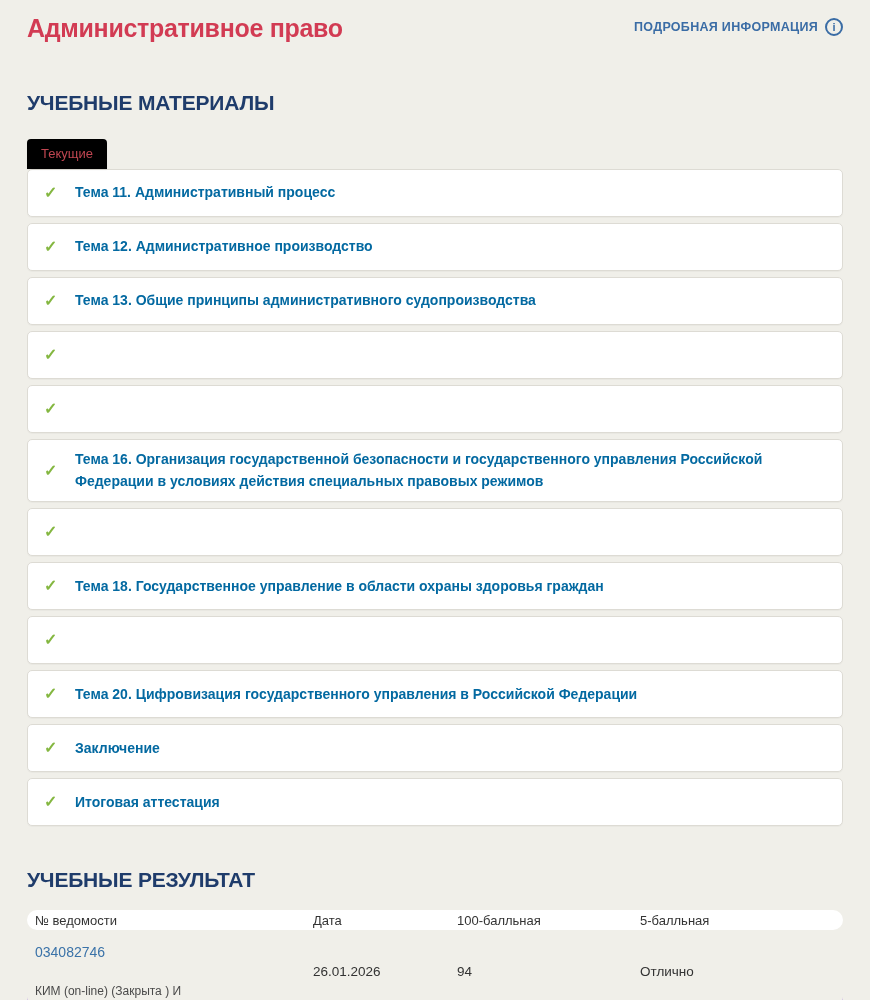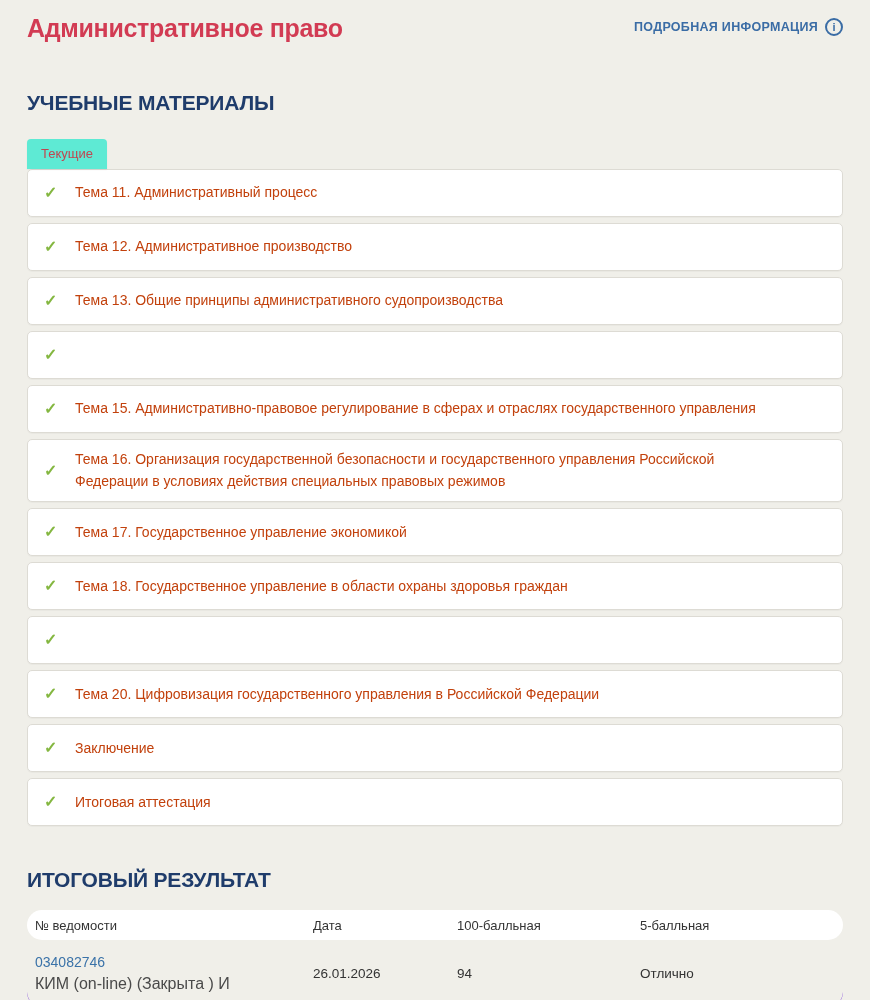--- a/index.html
+++ b/index.html
@@ -55,21 +55,21 @@
     font-size: 21px;
     font-weight: 700;
     color: #1f3c6b;
     letter-spacing: -0.2px;
   }
   .materials-heading { margin-bottom: 24px; margin-top: 48px; }
 
   
   .tab {
     display: inline-block;
-    background: #5eead4;
+    background: #000000;
     border-radius: 4px 4px 0 0;
     padding: 7px 14px 8px 14px;
     font-size: 13px;
     color: #c04651;
     cursor: pointer;
     box-shadow: 0 1px 2px rgba(0,0,0,0.05);
     position: relative;
     z-index: 2;
   }
 
@@ -90,35 +90,35 @@
     color: #84b741;
     font-size: 16px;
     font-weight: 700;
     width: 18px;
     flex: 0 0 18px;
     margin-right: 13px;
     line-height: 1;
   }
   .topic-label {
     font-size: 14px;
-    font-weight: 400;
-    color: #c2410c;
+    font-weight: 700;
+    color: #0369a1;
     line-height: 1.55;
     padding-right: 60px;
   }
 
   
   .results-heading { margin-top: 42px; margin-bottom: 18px; }
   .results-table { width: 816px; }
   .results-head {
     display: grid;
     grid-template-columns: 278px 144px 183px 1fr;
     background: #ffffff;
     padding: 0 0 0 8px;
-    height: 30px;
+    height: 20px;
     align-items: center;
   }
   .results-head .col {
     font-size: 13px;
     font-weight: 400;
     color: #333;
   }
   .results-row {
     display: grid;
     grid-template-columns: 278px 144px 183px 1fr;
@@ -129,23 +129,23 @@
   }
   .cell { font-size: 13.5px; color: #333; }
   .sheet-link {
     font-size: 14px;
     color: #3a72a8;
     text-decoration: none;
     cursor: pointer;
     display: inline-block;
   }
   .sheet-subtitle {
-    font-size: 16px;
+    font-size: 12px;
     color: #4a4a4a;
-    margin-top: 5px;
+    margin-top: 24px;
   }
 </style>
 </head>
 <body>
 
 <div class="container">
 
   <div class="page-header">
     <h1 class="course-title">Административное право</h1>
     <a class="info-link">
@@ -169,29 +169,27 @@
       </div>
       <div class="topic-card">
         <span class="check">✓</span>
         <span class="topic-label">Тема 13. Общие принципы административного судопроизводства</span>
       </div>
       <div class="topic-card">
         <span class="check">✓</span>
       </div>
       <div class="topic-card">
         <span class="check">✓</span>
-        <span class="topic-label">Тема 15. Административно-правовое регулирование в сферах и отраслях государственного управления</span>
       </div>
       <div class="topic-card">
         <span class="check">✓</span>
         <span class="topic-label">Тема 16. Организация государственной безопасности и государственного управления Российской Федерации в условиях действия специальных правовых режимов</span>
       </div>
       <div class="topic-card">
         <span class="check">✓</span>
-        <span class="topic-label">Тема 17. Государственное управление экономикой</span>
       </div>
       <div class="topic-card">
         <span class="check">✓</span>
         <span class="topic-label">Тема 18. Государственное управление в области охраны здоровья граждан</span>
       </div>
       <div class="topic-card">
         <span class="check">✓</span>
       </div>
       <div class="topic-card">
         <span class="check">✓</span>
@@ -200,21 +198,21 @@
       <div class="topic-card">
         <span class="check">✓</span>
         <span class="topic-label">Заключение</span>
       </div>
       <div class="topic-card">
         <span class="check">✓</span>
         <span class="topic-label">Итоговая аттестация</span>
       </div>
     </div>
 
-  <h2 class="section-heading results-heading">ИТОГОВЫЙ РЕЗУЛЬТАТ</h2>
+  <h2 class="section-heading results-heading">УЧЕБНЫЕ РЕЗУЛЬТАТ</h2>
 
   <div class="results-table">
     <div class="results-head">
       <div class="col">№ ведомости</div>
       <div class="col">Дата</div>
       <div class="col">100-балльная</div>
       <div class="col">5-балльная</div>
     </div>
     <div>
         <div class="results-row">

